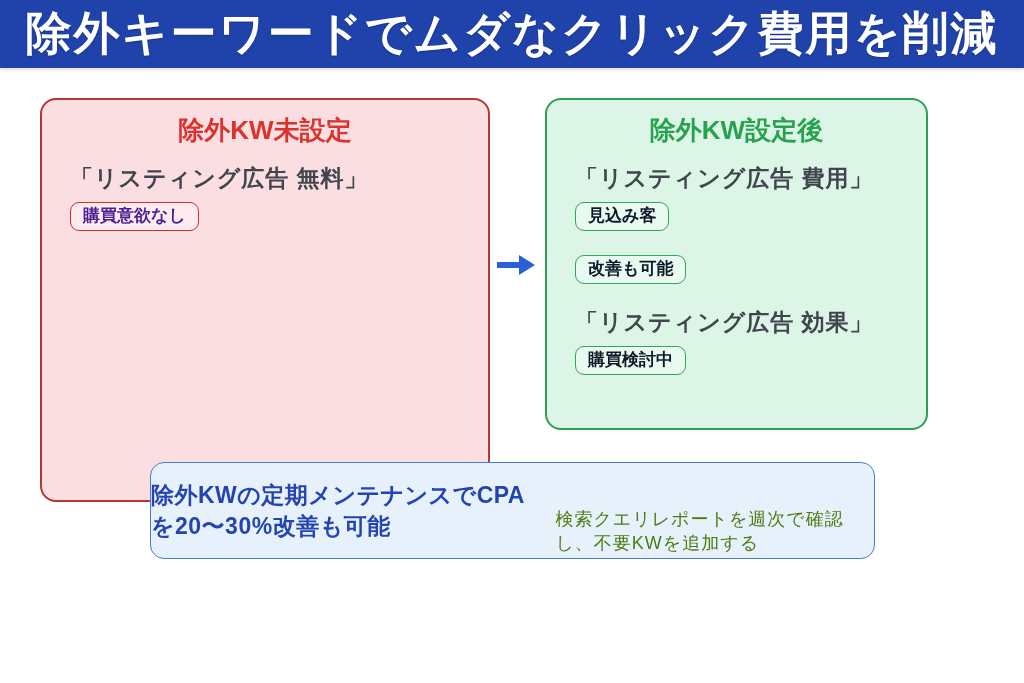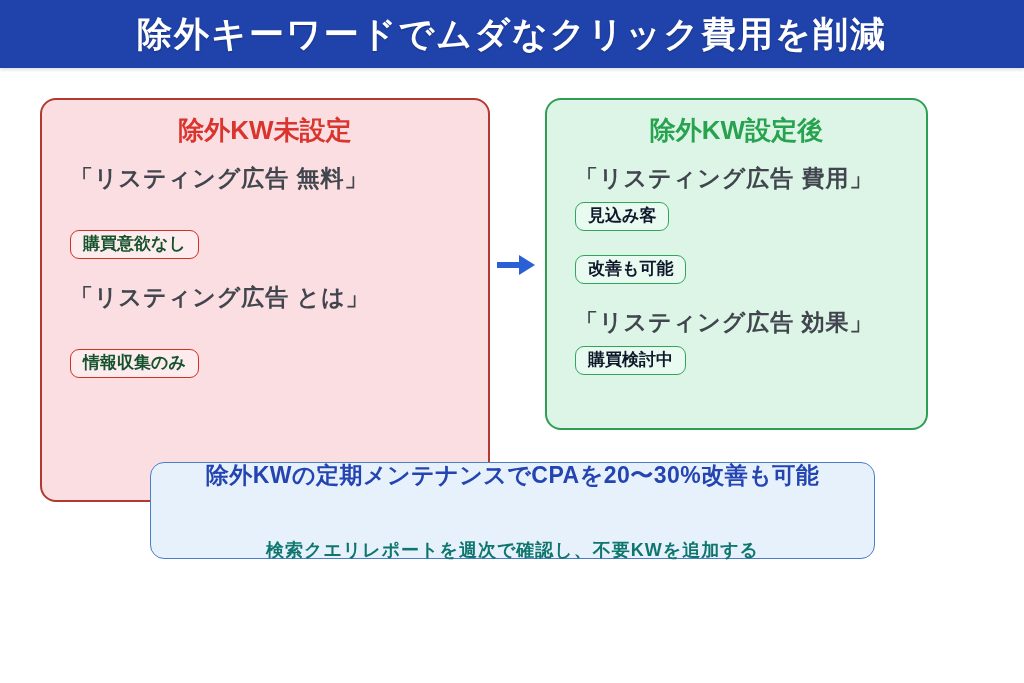--- a/index.html
+++ b/index.html
@@ -13,21 +13,21 @@
 
   
   .header {
     position: absolute; left: 0; top: 0;
     width: 1024px; height: 68px;
     background: #2043ab;
     display: flex; align-items: center; justify-content: center;
     box-shadow: 0 2px 3px rgba(0,0,0,0.12);
   }
   .header h1 {
-    color: #ffffff; font-size: 35px; font-weight: bold;
+    color: #ffffff; font-size: 46px; font-weight: bold;
     letter-spacing: 2px;
     text-shadow: 0 1px 2px rgba(0,0,0,0.25);
   }
 
   
   .panel {
     position: absolute;
     border-radius: 16px;
     padding: 12px 28px;
   }
@@ -54,71 +54,67 @@
     letter-spacing: 1px;
   }
   .tag {
     display: inline-block;
     font-size: 17px; font-weight: bold;
     line-height: 24px; padding: 1px 12px 2px 12px;
     border-radius: 9px;
     margin-bottom: 24px;
   }
   .panel-before .tag {
-    color: #14532d; border: 1.5px solid #cf3128; background: #fdebed; margin-top: 28px;
+    color: #4c1d95; border: 1.5px solid #cf3128; background: #fdebed;
   }
   .panel-after .tag {
     color: #0f172a; border: 1.5px solid #33a45c; background: #e9fbf0;
   }
 
   
   .arrow-wrap {
     position: absolute; left: 493px; top: 251px;
     width: 44px; height: 28px;
     display: flex; align-items: center; justify-content: center;
   }
 
   
   .footer-box {
     position: absolute;
     left: 150px; top: 462px; width: 725px; height: 97px;
     background: #e7f1fc;
     border: 1.5px solid #4a7cc9;
     border-radius: 14px;
-    display: flex; flex-direction: column;
+    display: flex; flex-direction: row;
     align-items: center; justify-content: center;
     gap: 7px;
   }
   .footer-title {
     color: #2344b1; font-size: 23px; font-weight: bold;
     letter-spacing: 0.5px;
   }
   .footer-subtitle {
-    color: #0f766e; font-size: 18px; font-weight: 700;
+    color: #4d7c0f; font-size: 18px; font-weight: 400;
     letter-spacing: 1px;
     margin-top: 40px;
   }
 </style>
 </head>
 <body>
 
 <header class="header">
   <h1>除外キーワードでムダなクリック費用を削減</h1>
 </header>
 
 <section class="panel panel-before">
   <div class="panel-title">除外KW未設定</div>
 
   <div class="kw-item">
     <div class="keyword">「リスティング広告 無料」</div>
     <span class="tag">購買意欲なし</span>
-  </div>
-  <div class="kw-item">
-    <div class="keyword">「リスティング広告 とは」</div>
-    <span class="tag">情報収集のみ</span>
   </div>
 </section>
 
 <div class="arrow-wrap">
   <svg width="40" height="24" viewBox="0 0 40 24" aria-hidden="true">
     <line x1="2" y1="12" x2="26" y2="12" stroke="#2b5fd6" stroke-width="6"></line>
     <polygon points="24,2 40,12 24,22" fill="#2b5fd6"></polygon>
   </svg>
 </div>
 

